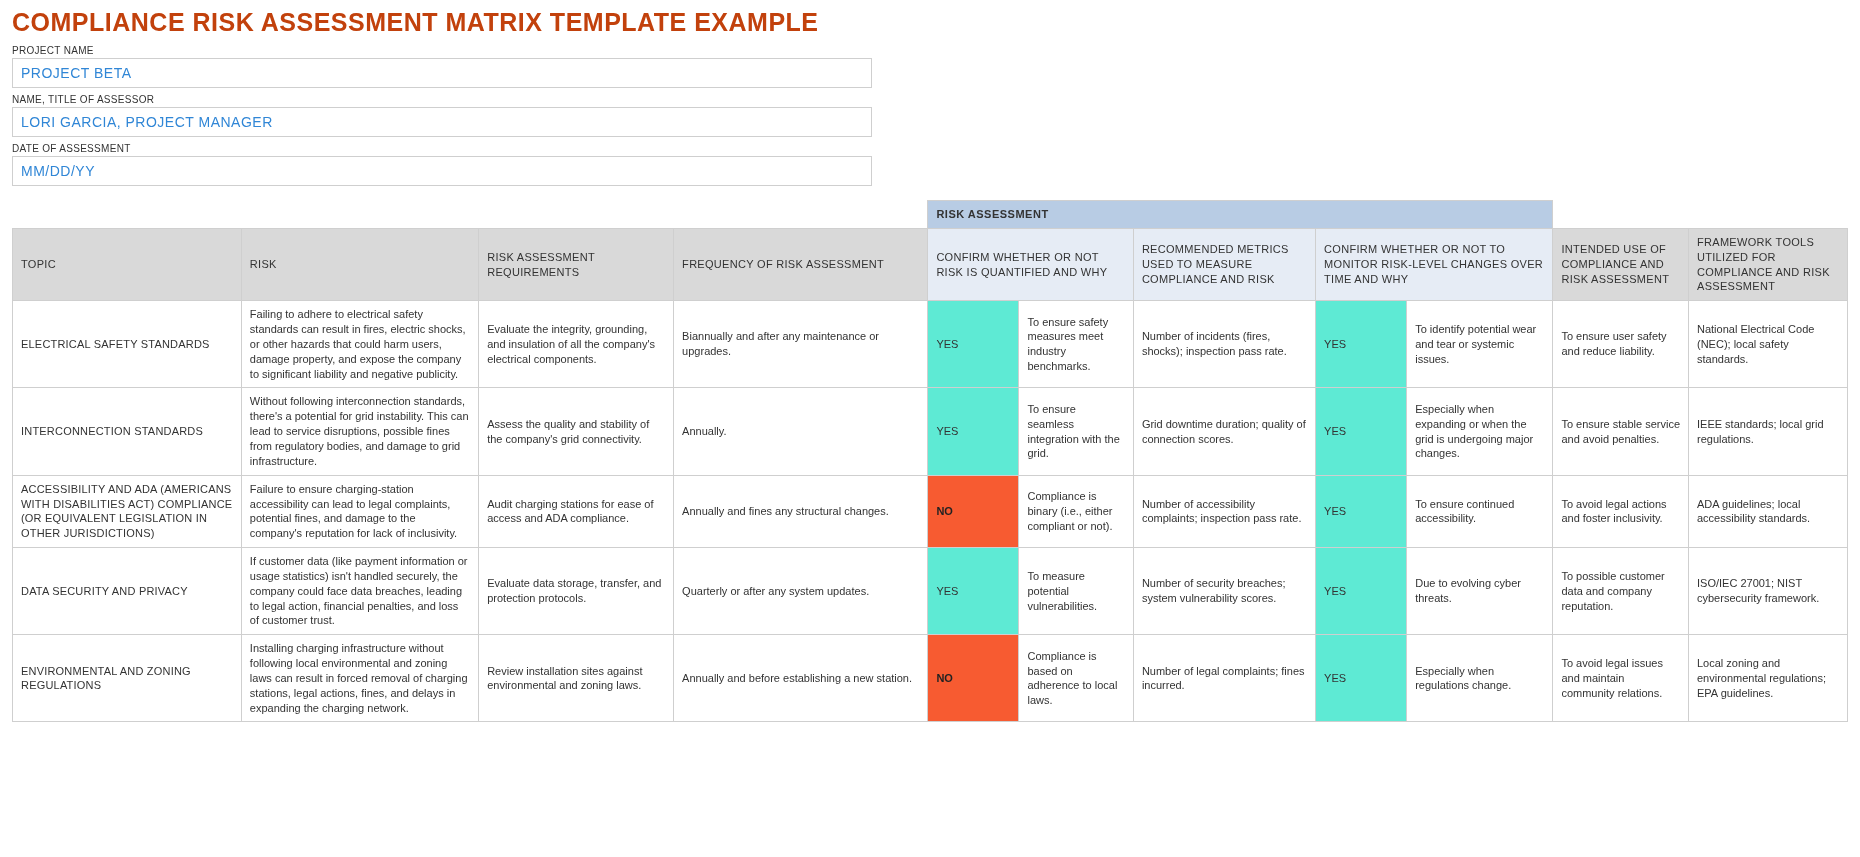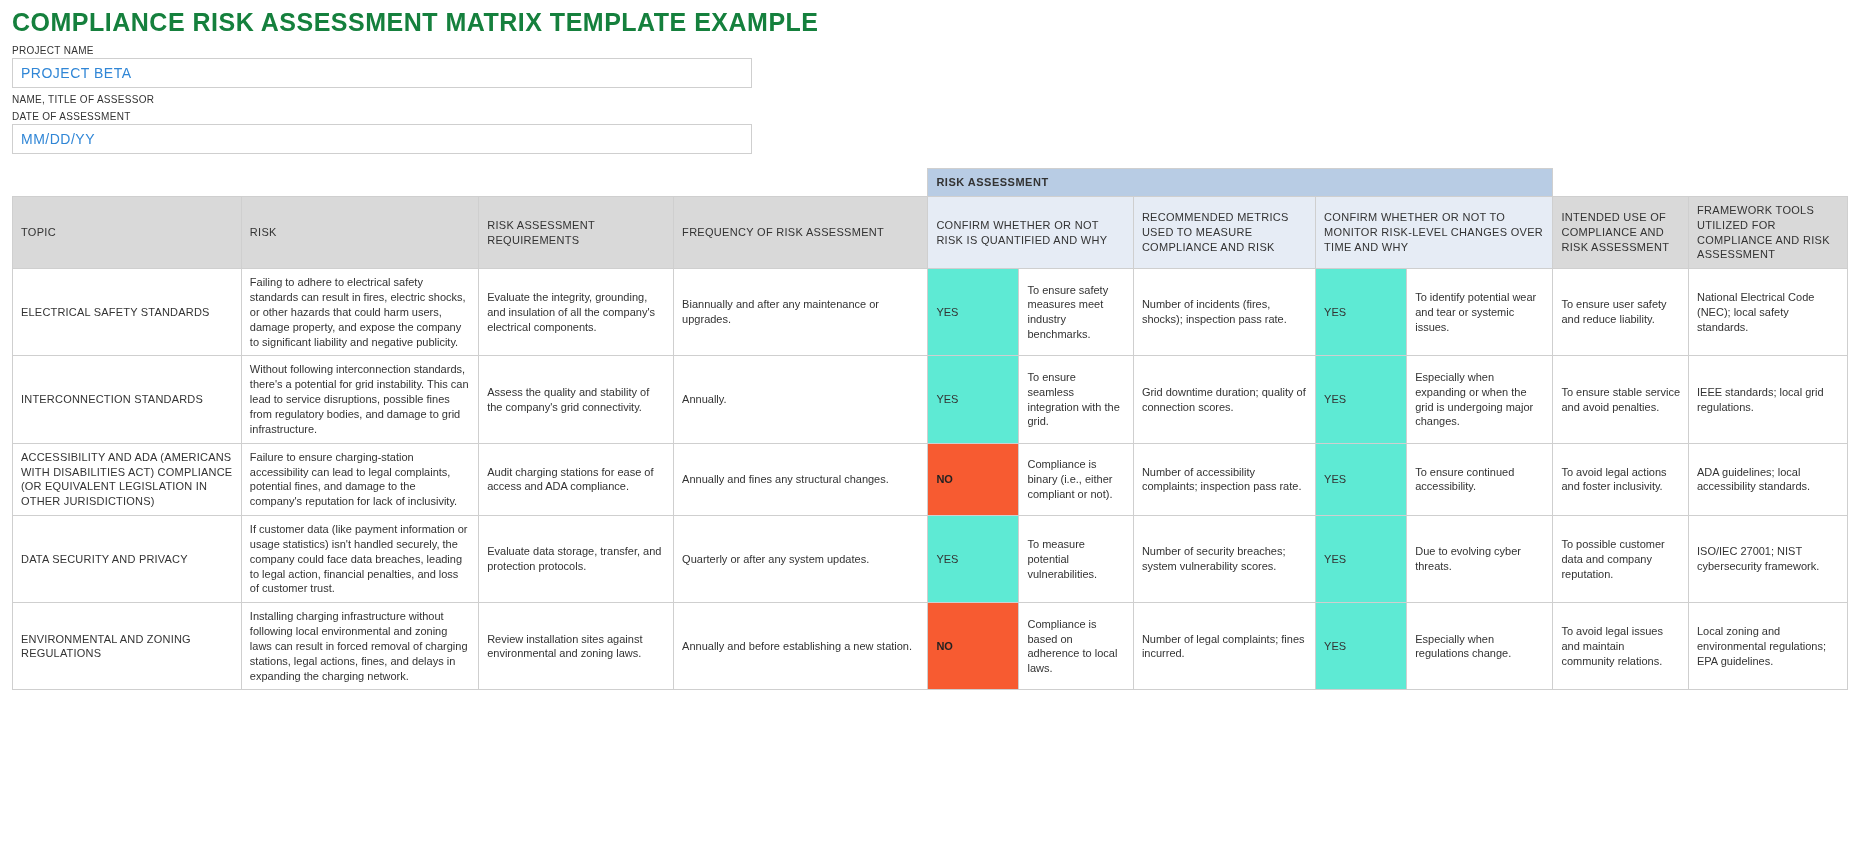--- a/index.html
+++ b/index.html
@@ -4,35 +4,35 @@
 <style>
   * { box-sizing: border-box; margin: 0; padding: 0; }
   body {
     font-family: "Century Gothic", "Futura", Arial, sans-serif;
     background: #fff;
     padding: 8px 12px;
     font-size: 12px;
     color: #333;
   }
   .title {
-    color: #15803d;
+    color: #c2410c;
     font-weight: 700;
     font-size: 25px;
     letter-spacing: 0.5px;
     margin-bottom: 8px;
   }
   .field-group { margin-bottom: 6px; }
   .field-label {
     font-size: 10px;
     letter-spacing: 0.3px;
     color: #333;
     margin-bottom: 2px;
   }
   .field-input {
-    width: 740px;
+    width: 860px;
     border: 1px solid #cfcfcf;
     padding: 6px 8px;
     font-family: inherit;
     font-size: 14px;
     color: #3086d6;
     letter-spacing: 0.5px;
     background: #fff;
   }
   .field-input::placeholder { color: #3086d6; }
   table.matrix {
@@ -90,20 +90,21 @@
 
 <div class="title">COMPLIANCE RISK ASSESSMENT MATRIX TEMPLATE EXAMPLE</div>
 
 <div class="field-group">
   <div class="field-label">PROJECT NAME</div>
   <input class="field-input" type="text" value="PROJECT BETA" style="">
 </div>
 
 <div class="field-group">
   <div class="field-label">NAME, TITLE OF ASSESSOR</div>
+  <input class="field-input" type="text" value="LORI GARCIA, PROJECT MANAGER" style="">
 </div>
 
 <div class="field-group">
   <div class="field-label">DATE OF ASSESSMENT</div>
   <input class="field-input" type="text" value="MM/DD/YY" style="">
 </div>
 
 <table class="matrix">
   <colgroup>
     <col style="width:10.8%">

